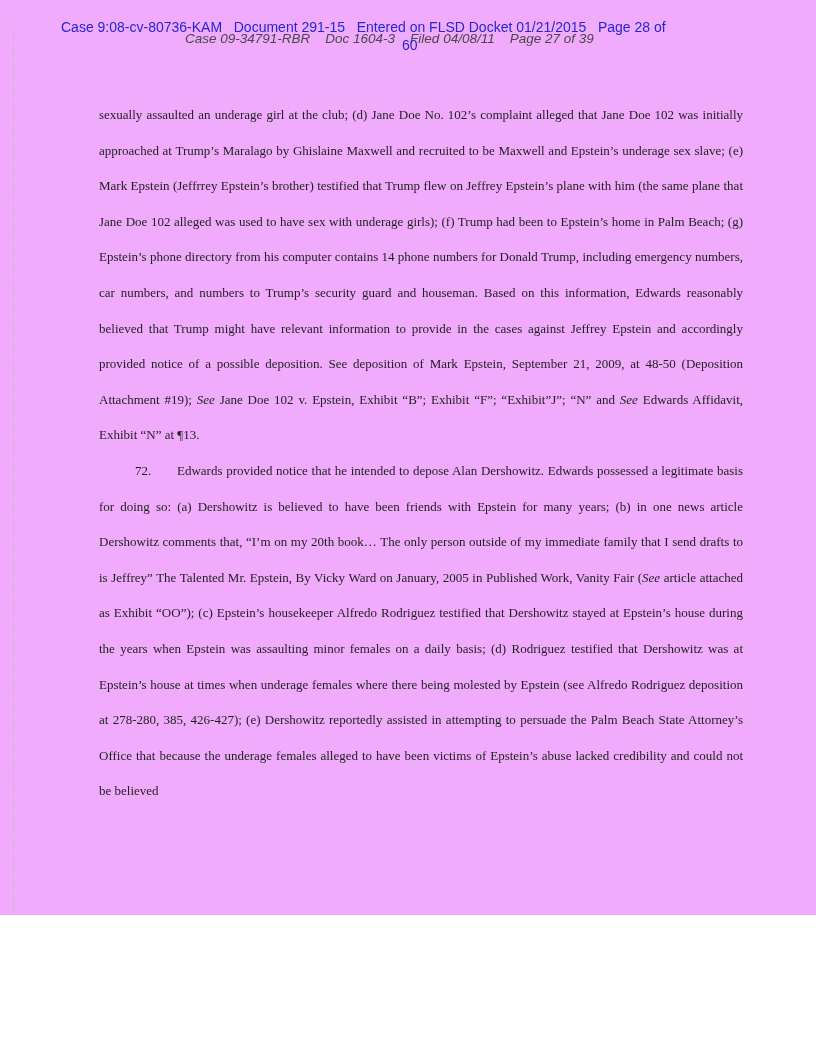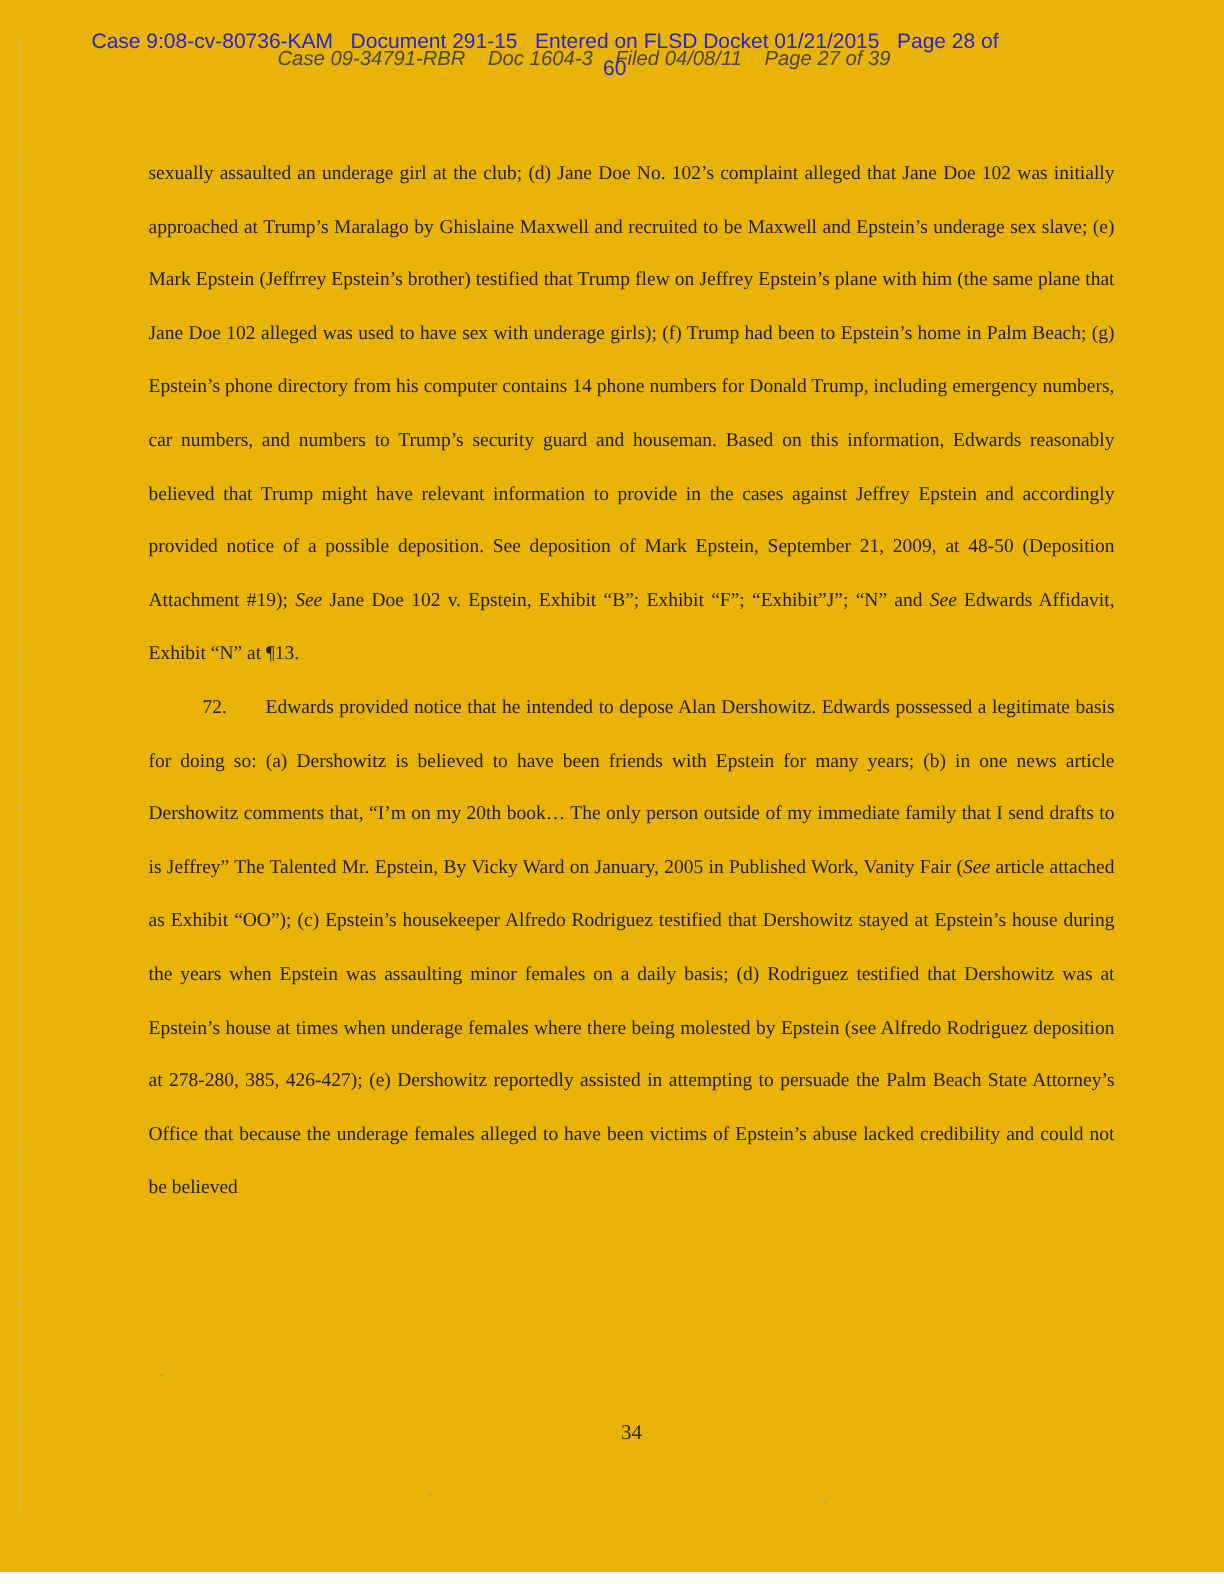--- a/index.html
+++ b/index.html
@@ -3,22 +3,22 @@
 <meta charset="utf-8">
 <style>
   html, body {
     margin: 0;
     padding: 0;
     background: #ffffff;
   }
   .page {
     position: relative;
     width: 816px;
-    height: 1048px;
-    background: #eab308;
+    height: 915px;
+    background: #f0abfc;
     overflow: hidden;
     font-family: "Liberation Serif", serif;
   }
   
   .scan-line {
     position: absolute;
     left: 13px;
     top: 28px;
     height: 980px;
     width: 0;

